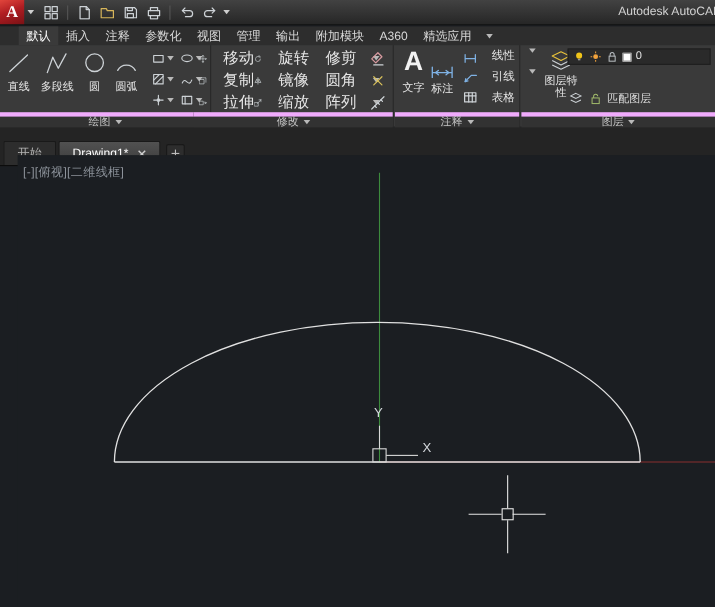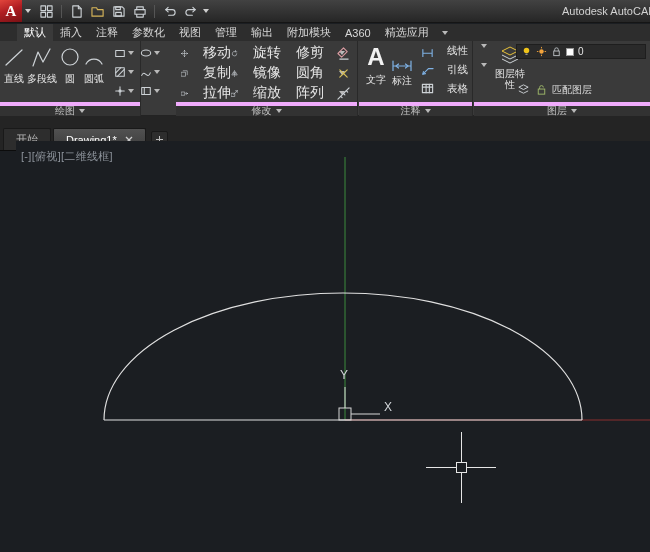--- a/index.html
+++ b/index.html
@@ -175,21 +175,21 @@
     <div class="mtab">
         <span>精选应用</span>
       </div>
     <div class="mtab-more">
         <span class="tri"></span>
       </div>
   </div>
 
   <div class="ribbon">
 
-    <div class="panel" style="left:0;width:141px">
+    <div class="panel" style="left:0;width:192px">
       <div class="draw-body">
         <div class="big-btn" style="width:28px">
           <svg class="ic" width="22" height="24" viewBox="0 0 22 24">
               <line x1="3" y1="20" x2="19" y2="5"></line>
             </svg>
           <span class="blabel">直线</span>
         </div>
         <div class="big-btn" style="width:38px">
           <svg class="ic" width="22" height="24" viewBox="0 0 22 24">
               <path d="M2 21L7 7l5 10 7-13"></path>

